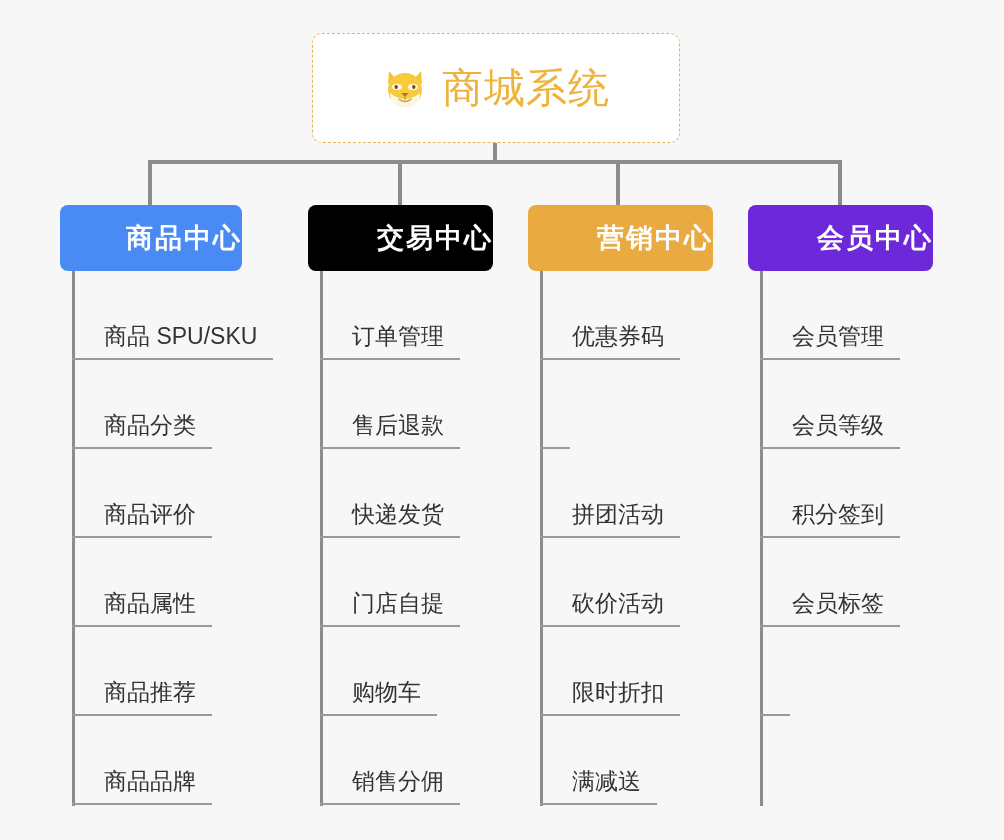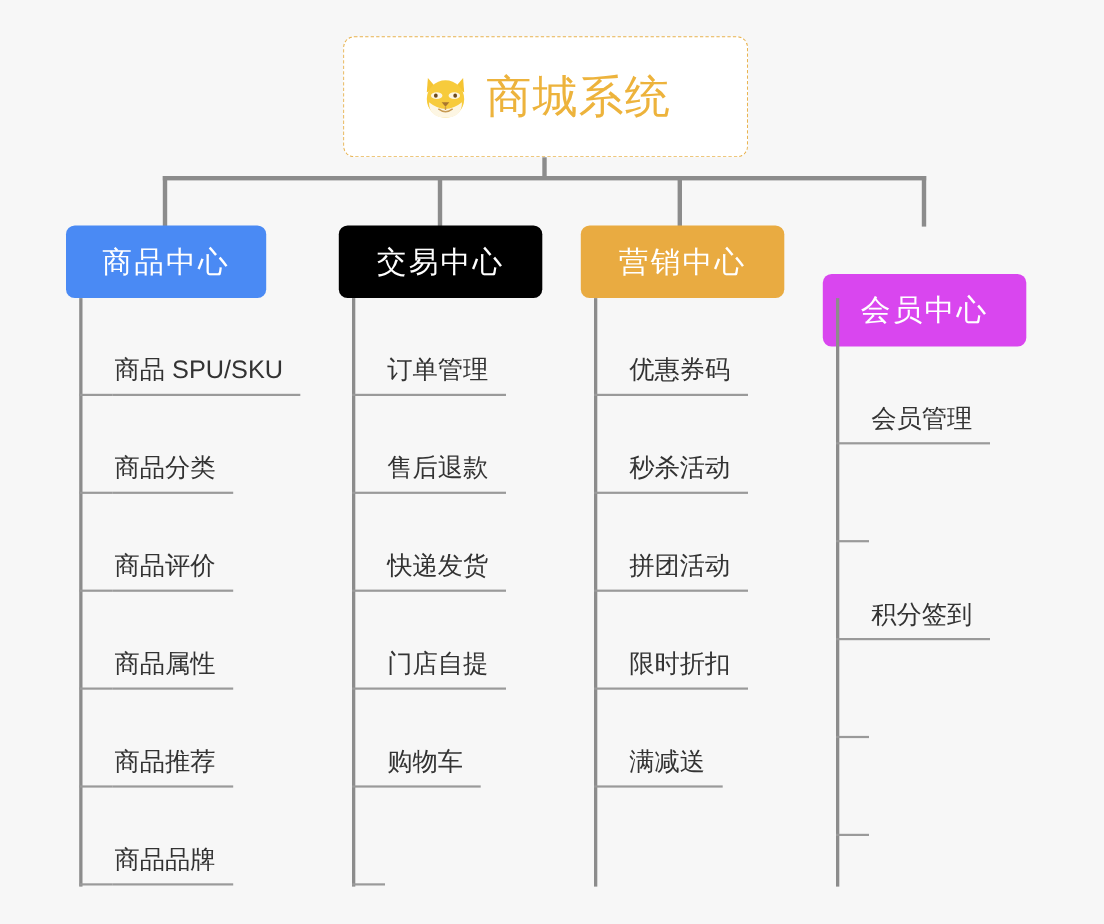--- a/index.html
+++ b/index.html
@@ -77,26 +77,27 @@
   
   .column {
     position: absolute;
     top: 205px;
   }
   .cat-box {
     height: 66px;
     border-radius: 8px;
     display: flex;
     align-items: center;
-    justify-content: center;
+    justify-content: flex-end;
     color: #ffffff;
     font-size: 27px;
     letter-spacing: 2px;
     line-height: 1;
     white-space: nowrap;
+    font-weight: bold;
   }
   .trunk {
     position: absolute;
     left: 12px;
     top: 66px;
     width: 3px;
     background: #8c8c8c;
   }
   .leaf-list {
     position: relative;
@@ -215,72 +216,78 @@
       </li>
       <li class="leaf">
         <span class="leaf-label">门店自提</span>
         <span class="leaf-rule" style="width:30px;"></span>
       </li>
       <li class="leaf">
         <span class="leaf-label">购物车</span>
         <span class="leaf-rule" style="width:30px;"></span>
       </li>
       <li class="leaf">
+        <span class="leaf-label">销售分佣</span>
         <span class="leaf-rule" style="width:30px;"></span>
       </li>
     </ul>
   </div>
 
   <div class="column" style="left:528px;width:250px;">
     <div class="cat-box" style="background:#e9ab41;width:185px;">
       <span>营销中心</span>
     </div>
     <div class="trunk" style="height:535px;"></div>
     <ul class="leaf-list">
       <li class="leaf">
         <span class="leaf-label">优惠券码</span>
         <span class="leaf-rule" style="width:30px;"></span>
       </li>
       <li class="leaf">
-        <span class="leaf-label">秒杀活动</span>
         <span class="leaf-rule" style="width:30px;"></span>
       </li>
       <li class="leaf">
         <span class="leaf-label">拼团活动</span>
         <span class="leaf-rule" style="width:30px;"></span>
       </li>
       <li class="leaf">
+        <span class="leaf-label">砍价活动</span>
+        <span class="leaf-rule" style="width:30px;"></span>
+      </li>
+      <li class="leaf">
         <span class="leaf-label">限时折扣</span>
         <span class="leaf-rule" style="width:30px;"></span>
       </li>
       <li class="leaf">
         <span class="leaf-label">满减送</span>
         <span class="leaf-rule" style="width:30px;"></span>
       </li>
     </ul>
   </div>
 
   <div class="column" style="left:748px;width:250px;">
-    <div class="cat-box" style="background:#d946ef;width:185px;margin-top:44px;">
+    <div class="cat-box" style="background:#6d28d9;width:185px;">
       <span>会员中心</span>
     </div>
     <div class="trunk" style="height:535px;"></div>
     <ul class="leaf-list">
       <li class="leaf">
         <span class="leaf-label">会员管理</span>
         <span class="leaf-rule" style="width:30px;"></span>
       </li>
       <li class="leaf">
+        <span class="leaf-label">会员等级</span>
         <span class="leaf-rule" style="width:30px;"></span>
       </li>
       <li class="leaf">
         <span class="leaf-label">积分签到</span>
         <span class="leaf-rule" style="width:30px;"></span>
       </li>
       <li class="leaf">
+        <span class="leaf-label">会员标签</span>
         <span class="leaf-rule" style="width:30px;"></span>
       </li>
       <li class="leaf">
         <span class="leaf-rule" style="width:30px;"></span>
       </li>
     </ul>
   </div>
 
 </div>
 

